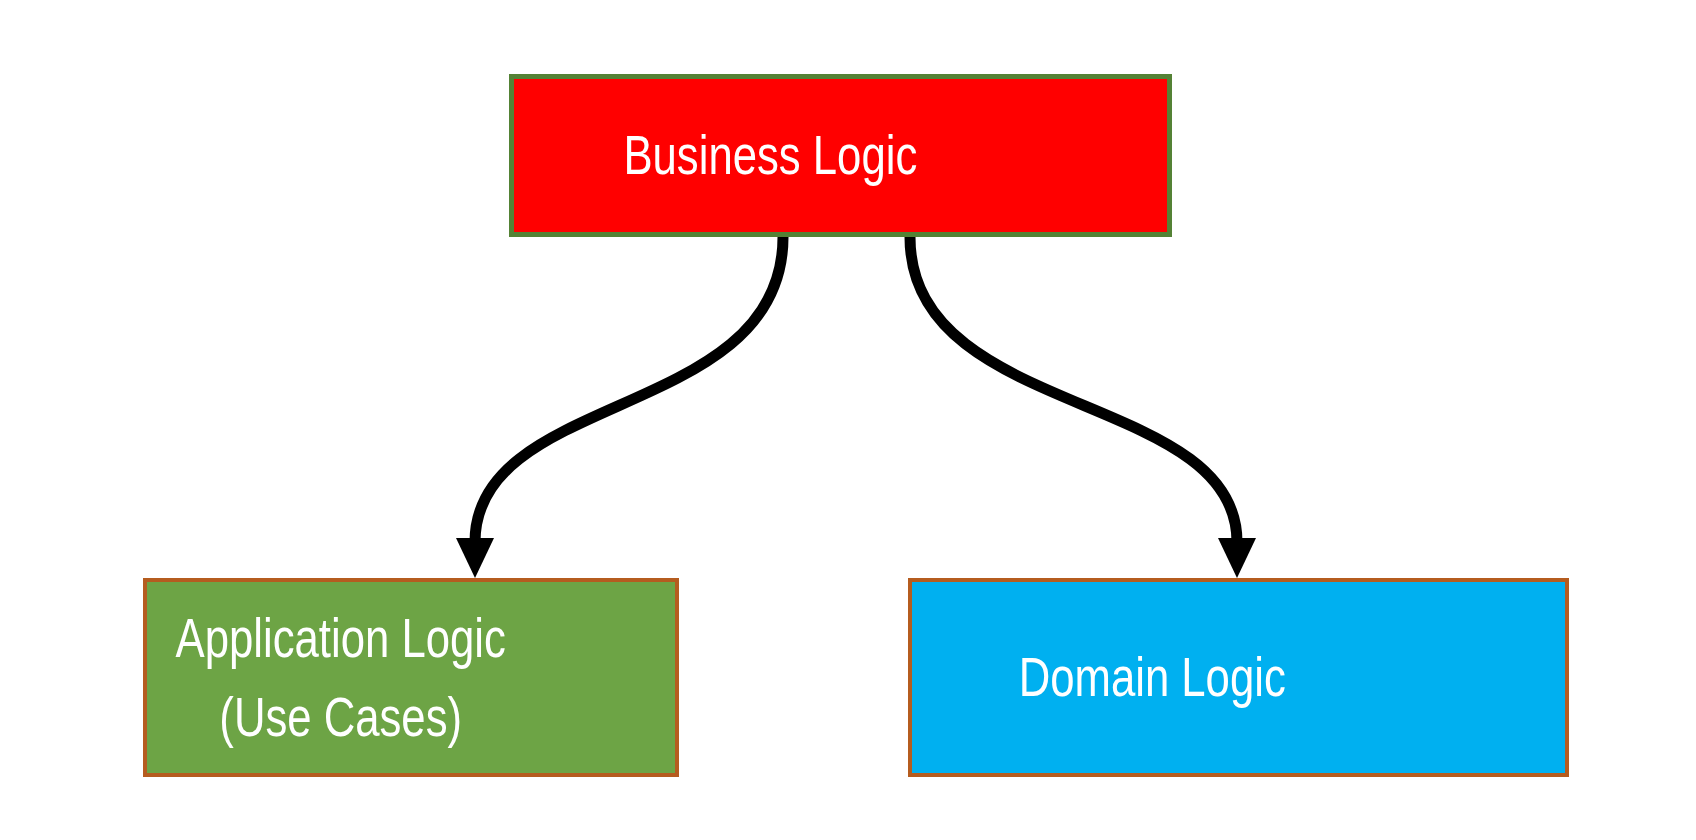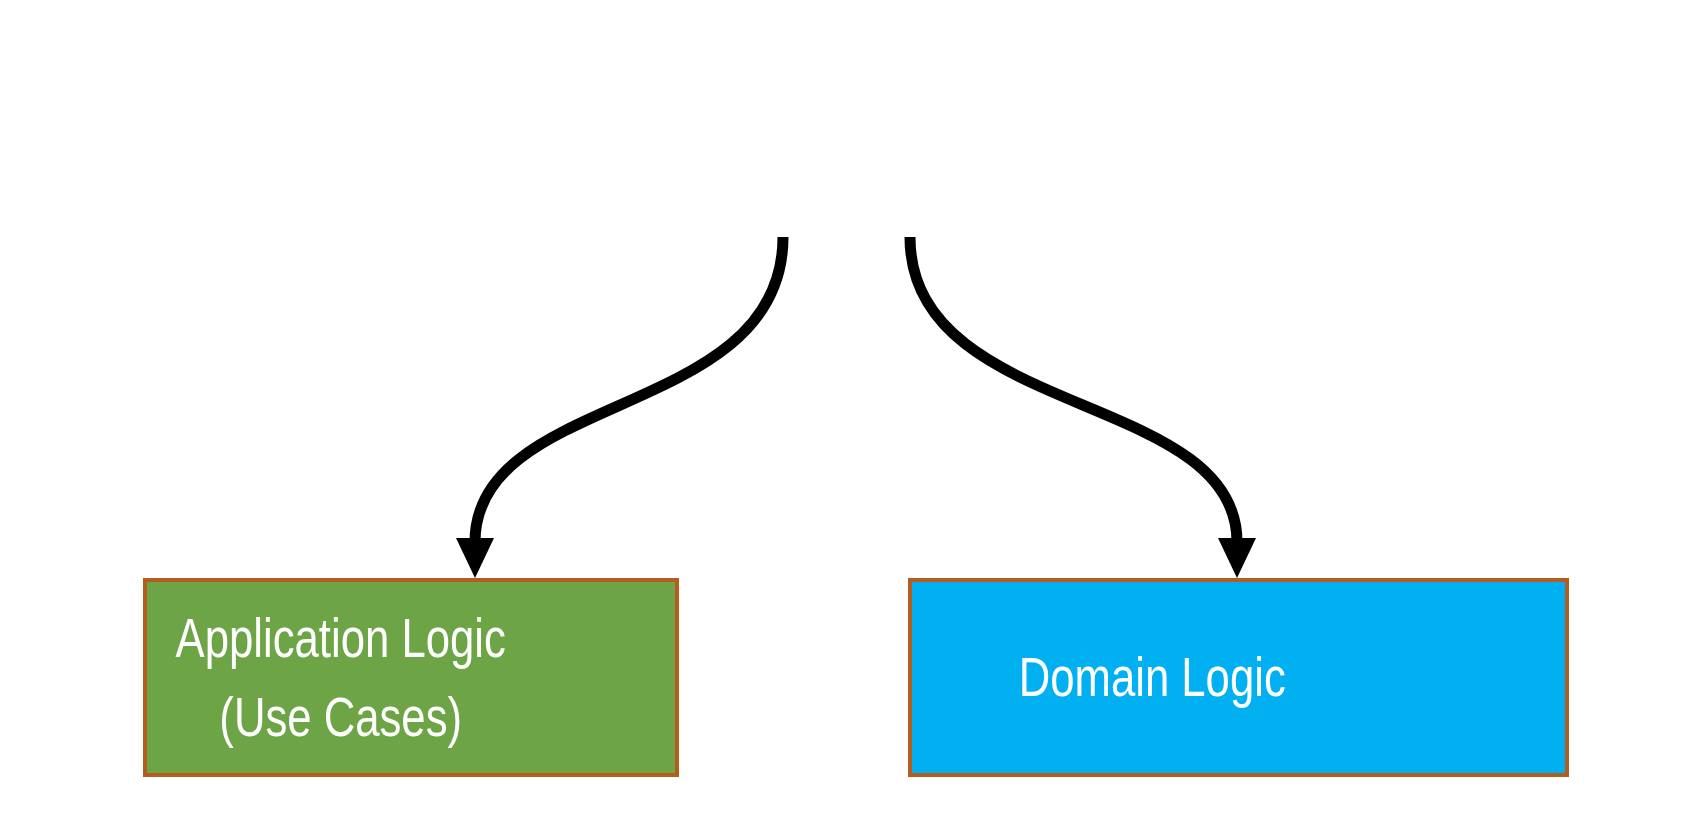--- a/index.html
+++ b/index.html
@@ -77,20 +77,25 @@
     <g>
       <path class="edge-path" d="M 783 237 C 783 420, 475 390, 475 542" style="stroke: rgb(0, 0, 0);"></path>
       <polygon class="edge-head" points="456,538 494,538 475,578" style="fill: rgb(0, 0, 0);"></polygon>
     </g>
     <g>
       <path class="edge-path" d="M 910 237 C 910 420, 1237 390, 1237 542" style="stroke: rgb(0, 0, 0);"></path>
       <polygon class="edge-head" points="1218,538 1256,538 1237,578" style="fill: rgb(0, 0, 0);"></polygon>
     </g>
   </svg>
 
+  <div class="node node-business" style="background: rgb(255, 0, 0); border-color: rgb(84, 130, 53); color: rgb(255, 255, 255);">
+    <div class="label">
+      <div>Business Logic</div>
+    </div>
+  </div>
 
   <div class="node node-application" style="background: rgb(109, 164, 69); border-color: rgb(181, 92, 31); color: rgb(255, 255, 255);">
     <div class="label">
       <div>Application Logic</div>
       <div>(Use Cases)</div>
     </div>
   </div>
 
   <div class="node node-domain" style="background: rgb(0, 176, 240); border-color: rgb(181, 92, 31); color: rgb(255, 255, 255); padding-left: 18px;">
     <div class="label">

